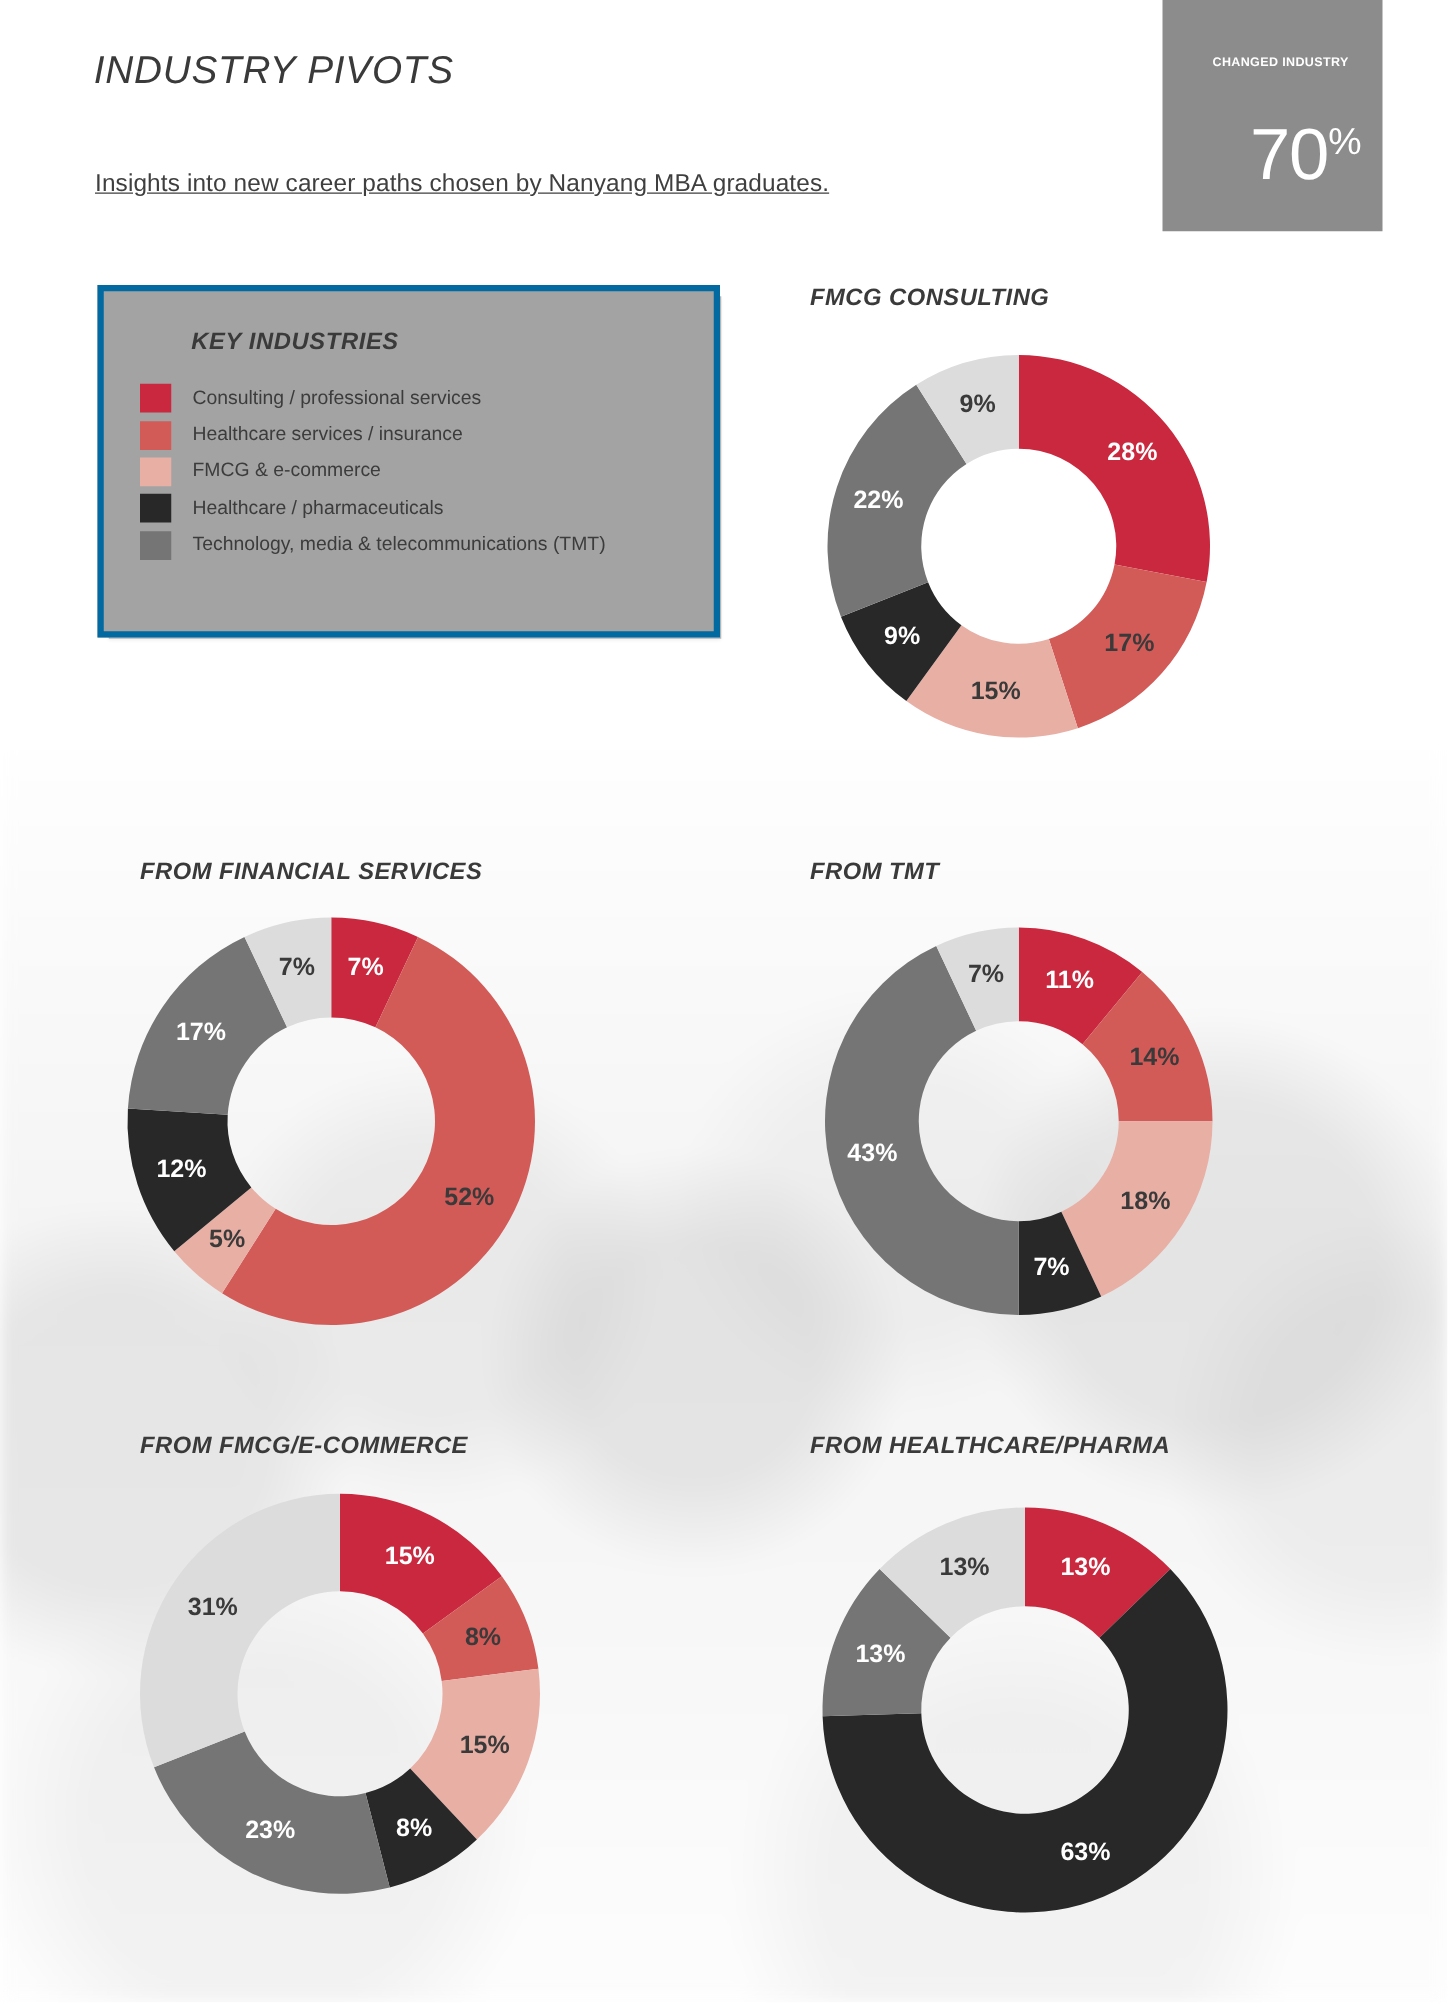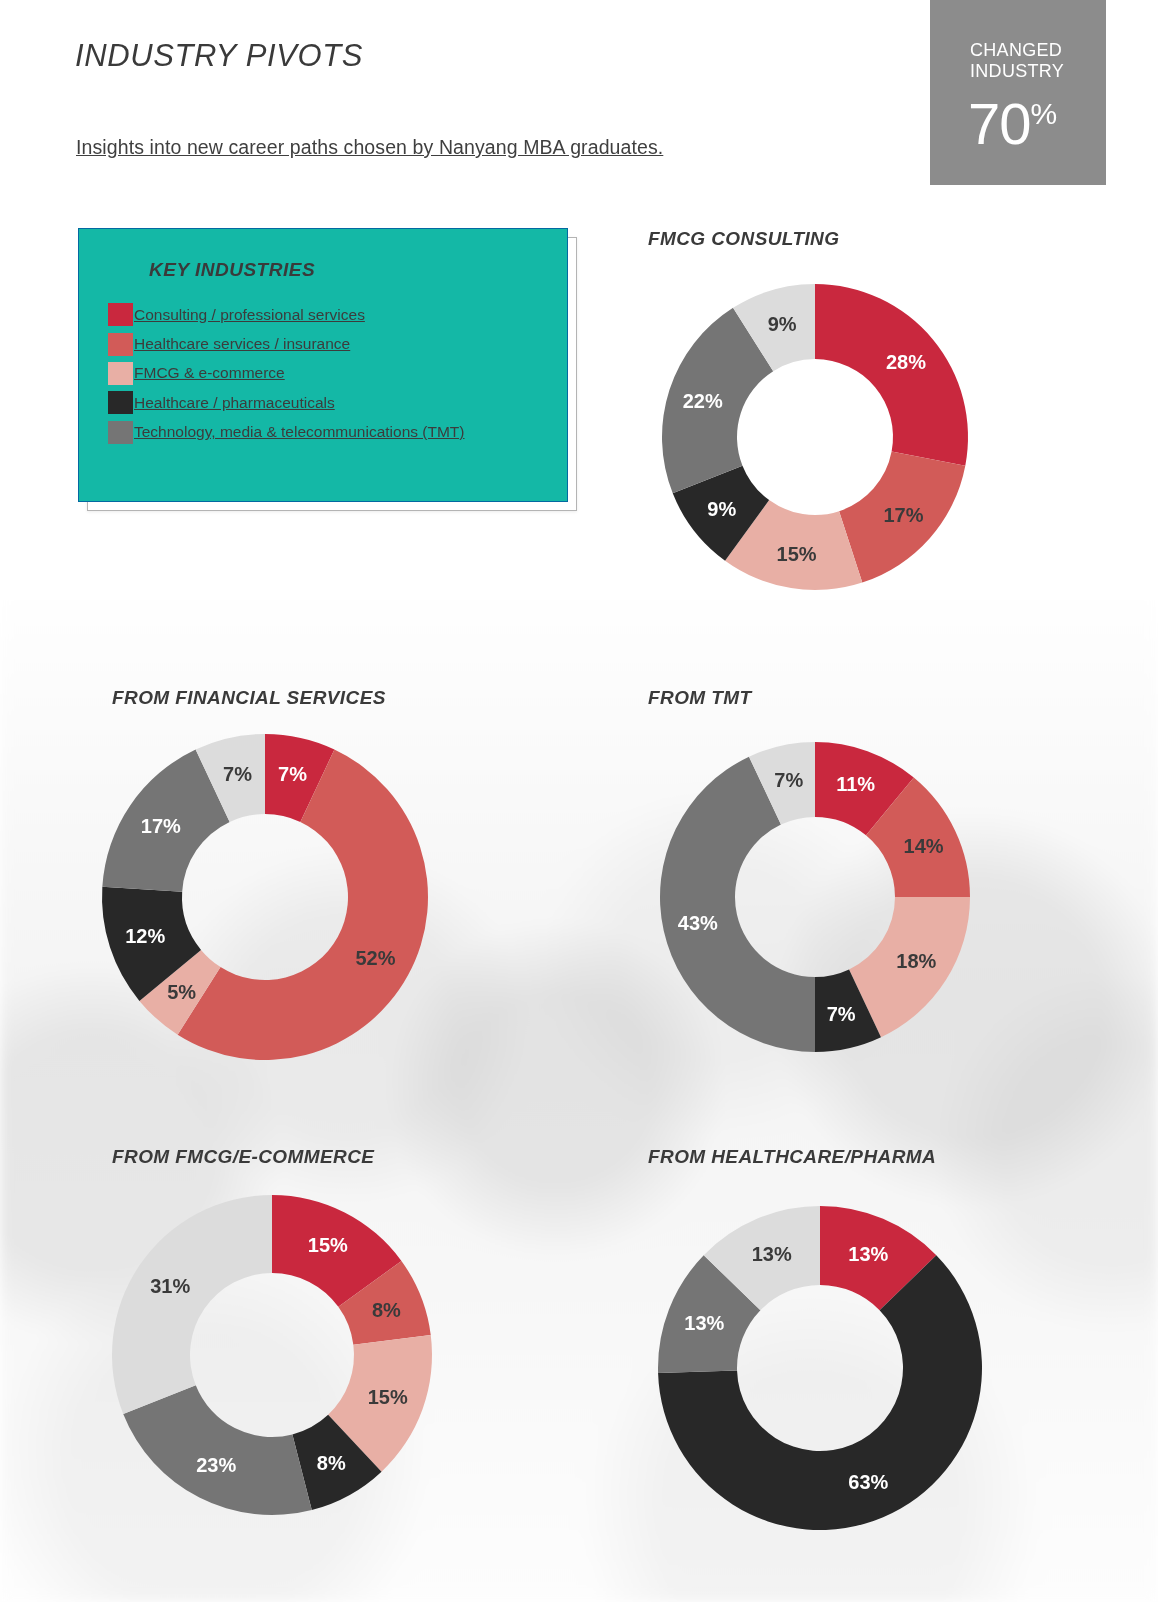--- a/index.html
+++ b/index.html
@@ -68,37 +68,38 @@
   .stat-badge {
     position: absolute;
     left: 930px; top: 0;
     width: 176px; height: 185px;
     background: #8c8c8c;
   }
   .stat-badge-label {
     position: absolute;
     left: 40px; top: 40px;
     width: 120px;
-    font-size: 18px;
-    font-weight: normal;
+    font-size: 10px;
+    font-weight: bold;
     line-height: 21px;
     letter-spacing: 0.3px;
     color: #ffffff;
   }
   .stat-badge-value {
     position: absolute;
     left: 38px; top: 95px;
     color: #ffffff;
     white-space: nowrap;
   }
   .stat-badge-number {
     font-size: 58px;
     font-weight: 300;
     letter-spacing: -1px;
     line-height: 1;
+    margin-left: 32px;
   }
   .stat-badge-unit {
     font-size: 30px;
     font-weight: 300;
     vertical-align: 20px;
   }
 
   
   .legend-wrap {
     position: absolute;
@@ -110,22 +111,22 @@
     left: 9px; top: 9px;
     width: 488px; height: 272px;
     background: #ffffff;
     border: 1px solid #b4b4b4;
     box-shadow: 0 1px 3px rgba(0,0,0,.08);
   }
   .legend-card {
     position: absolute;
     left: 0; top: 0;
     width: 488px; height: 272px;
-    background: #14b8a6;
-    border: 1px solid #0369a1;
+    background: #a3a3a3;
+    border: 5px solid #0369a1;
   }
   .legend-title {
     position: absolute;
     left: 70px; top: 30px;
     font-size: 19px;
     font-weight: bold;
     font-style: italic;
     letter-spacing: 0.5px;
     color: #3a3a3a;
   }
@@ -138,25 +139,24 @@
     display: flex;
     align-items: center;
     height: 29.4px;
   }
   .legend-swatch {
     width: 25px;
     height: 23px;
     flex: 0 0 25px;
   }
   .legend-label {
-    margin-left: 1px;
+    margin-left: 17px;
     font-size: 15.5px;
     color: #3c3c3c;
     white-space: nowrap;
-    text-decoration: underline;
   }
 
   
   .chart-block { position: absolute; }
   .chart-title {
     position: absolute;
     font-size: 19px;
     font-weight: bold;
     font-style: italic;
     letter-spacing: 0.4px;

